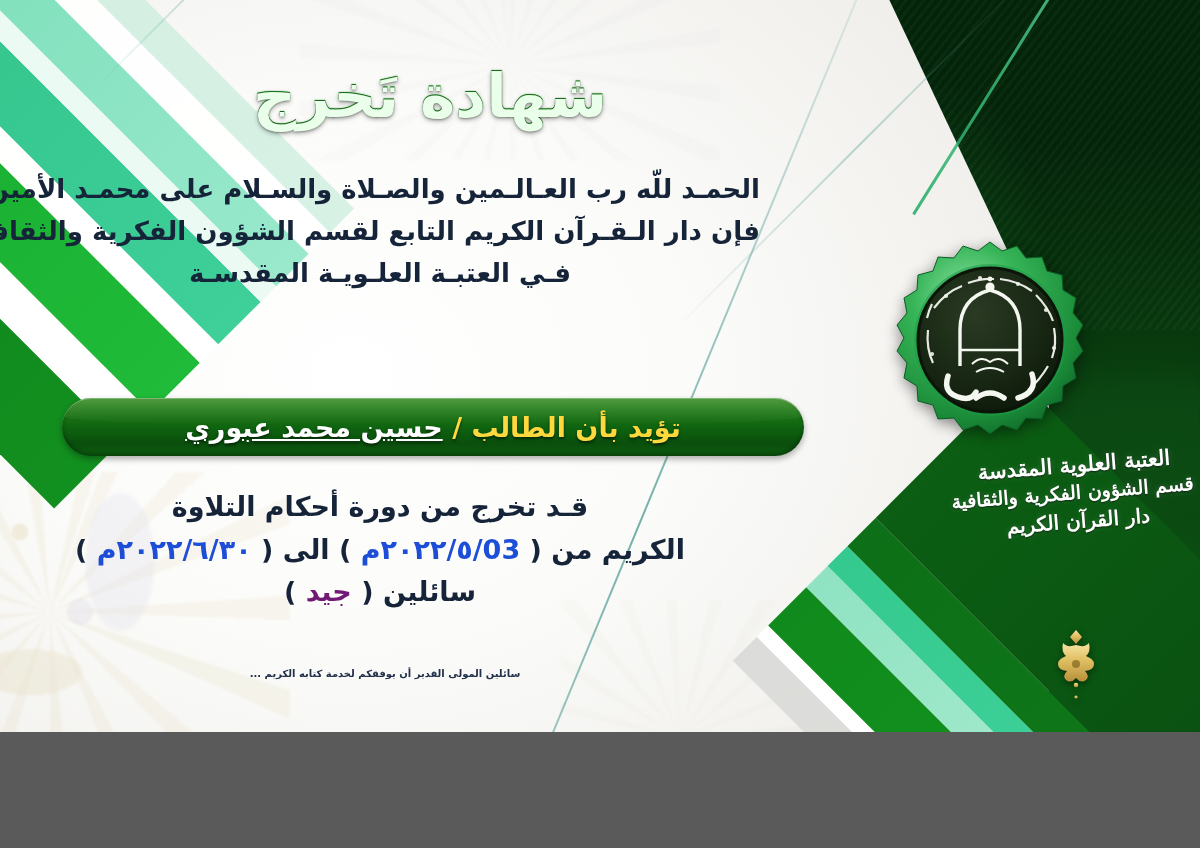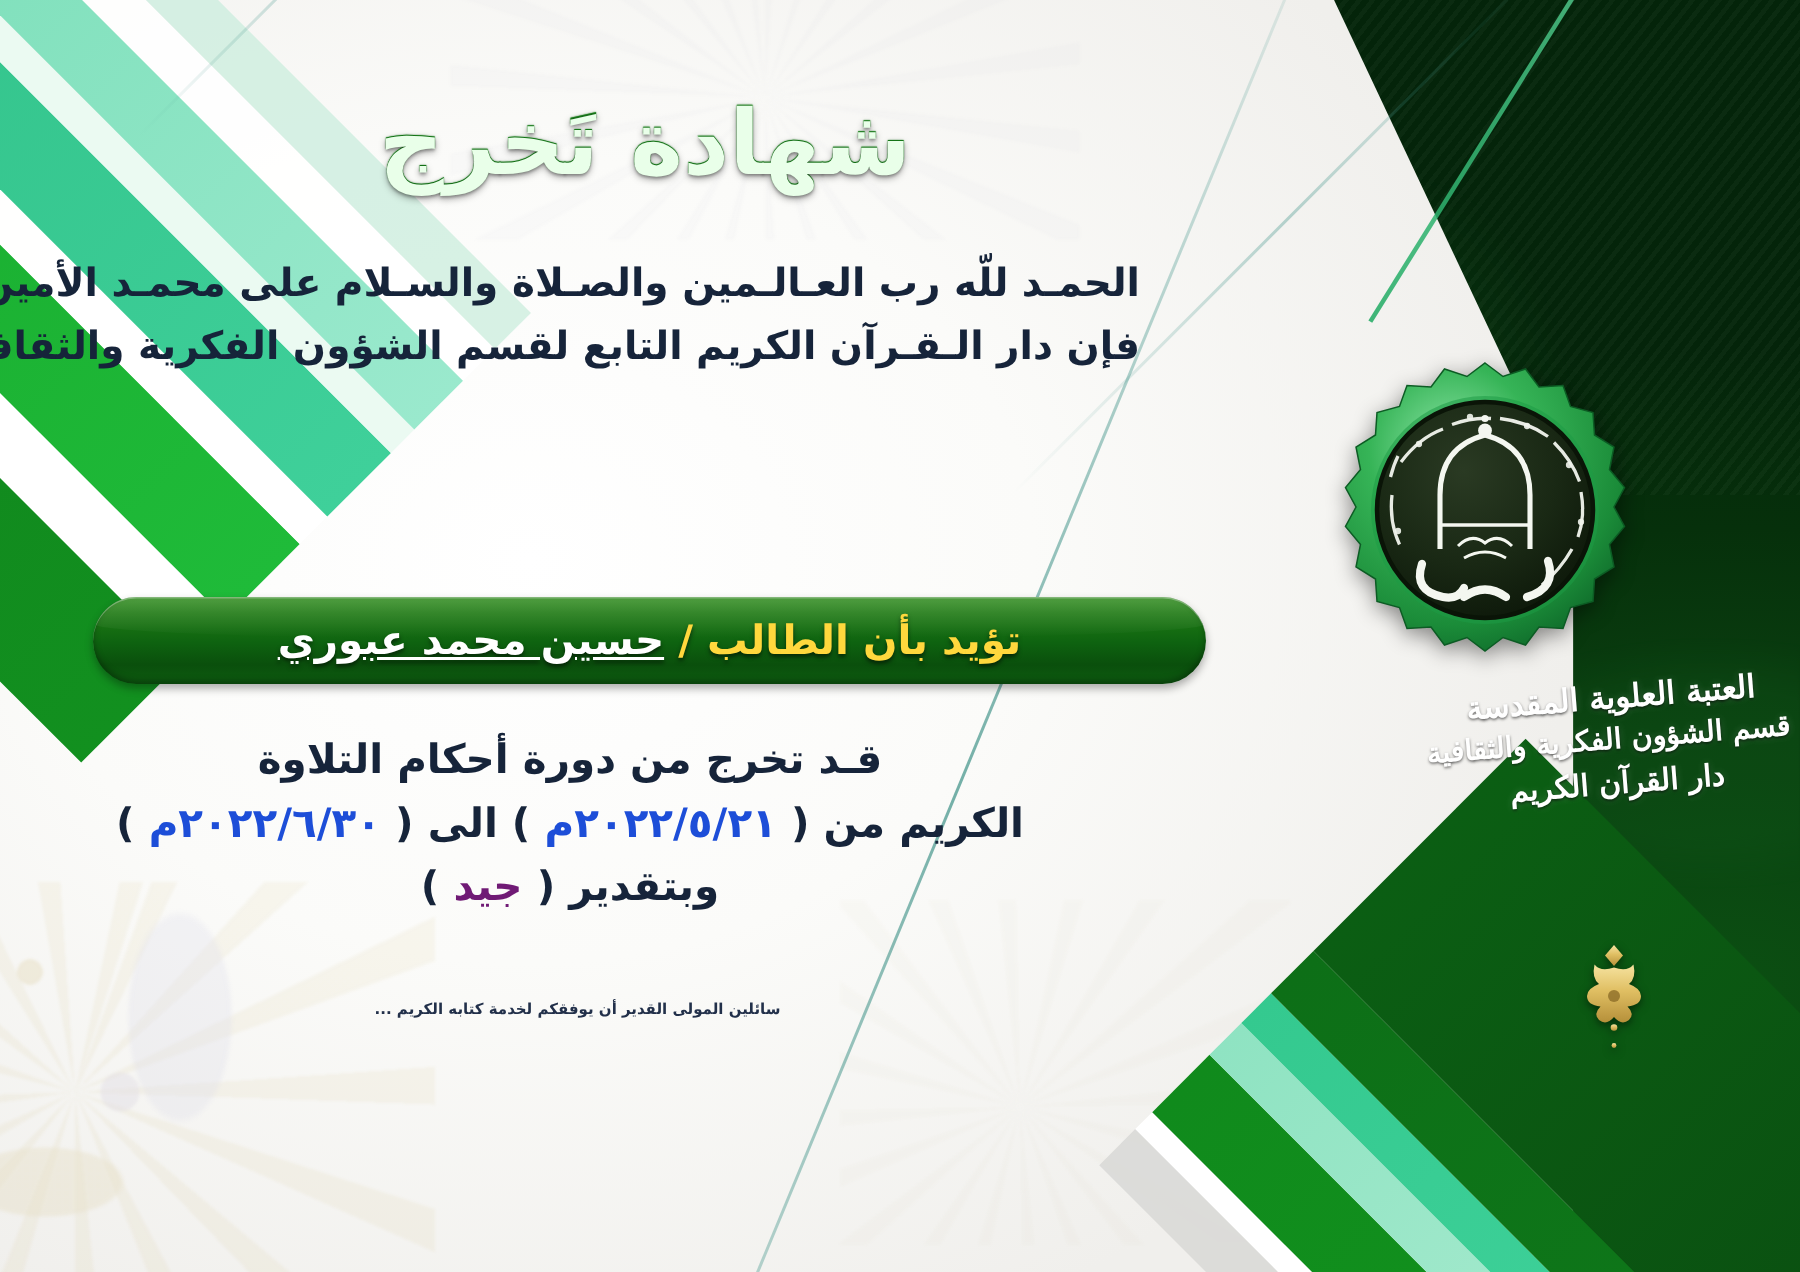--- a/index.html
+++ b/index.html
@@ -1,21 +1,21 @@
 <!DOCTYPE html>
 <html lang="ar" dir="rtl"><head>
 <meta charset="utf-8">
 <title>شهادة تخرج</title>
 <style>
   html,body{margin:0;padding:0;background:#5a5a5a;}
   *{box-sizing:border-box;}
 
   .cert{
     position:relative;
-    width:1200px;height:848px;
+    width:1200px;height:732px;
     overflow:hidden;
     background:#f2f2f0;
     font-family:"DejaVu Sans","Liberation Sans",sans-serif;
   }
 
   
 
   
   .bg-green{
     position:absolute;inset:0;
@@ -248,40 +248,41 @@
   <div class="hairline c"></div>
   <div class="fold-line"></div>
 
   <div class="content">
 
     <div class="title">شهادة تَخرج</div>
 
     <div class="body-block">
       <span class="ln l1">الحمـد للّه رب العـالـمين والصـلاة والسـلام على محمـد الأمين</span>
       <span class="ln l3">فإن دار الـقـرآن الكريم التابع لقسم الشؤون الفكرية والثقافية</span>
+      <span class="ln l4">فـي العتبـة العلـويـة المقدسـة</span>
     </div>
 
     <div class="name-banner">
       <span class="txt">
         <span class="label">تؤيد بأن الطالب /</span>
         <span class="value">حسين محمد عبوري</span>
       </span>
     </div>
 
     <div class="lower-block">
       <span class="ln">قـد تخرج من دورة أحكام التلاوة</span>
       <span class="ln">
         <span>الكريم من (</span>
-        <span class="num">٢٠٢٢/٥/٢١م</span>
+        <span class="num">٢٠٢٢/٥/03م</span>
         <span>) الى (</span>
         <span class="num">٢٠٢٢/٦/٣٠م</span>
         <span>)</span>
       </span>
       <span class="ln">
-        <span>وبتقدير (</span>
+        <span>سائلين (</span>
         <span class="grade">جيد</span>
         <span>)</span>
       </span>
     </div>
 
     <div class="closing">سائلين المولى القدير أن يوفقكم لخدمة كتابه الكريم ...</div>
 
     <svg class="emblem" viewBox="0 0 204 204">
       <defs>
         <radialGradient id="gearGrad" cx="38%" cy="30%" r="78%">

